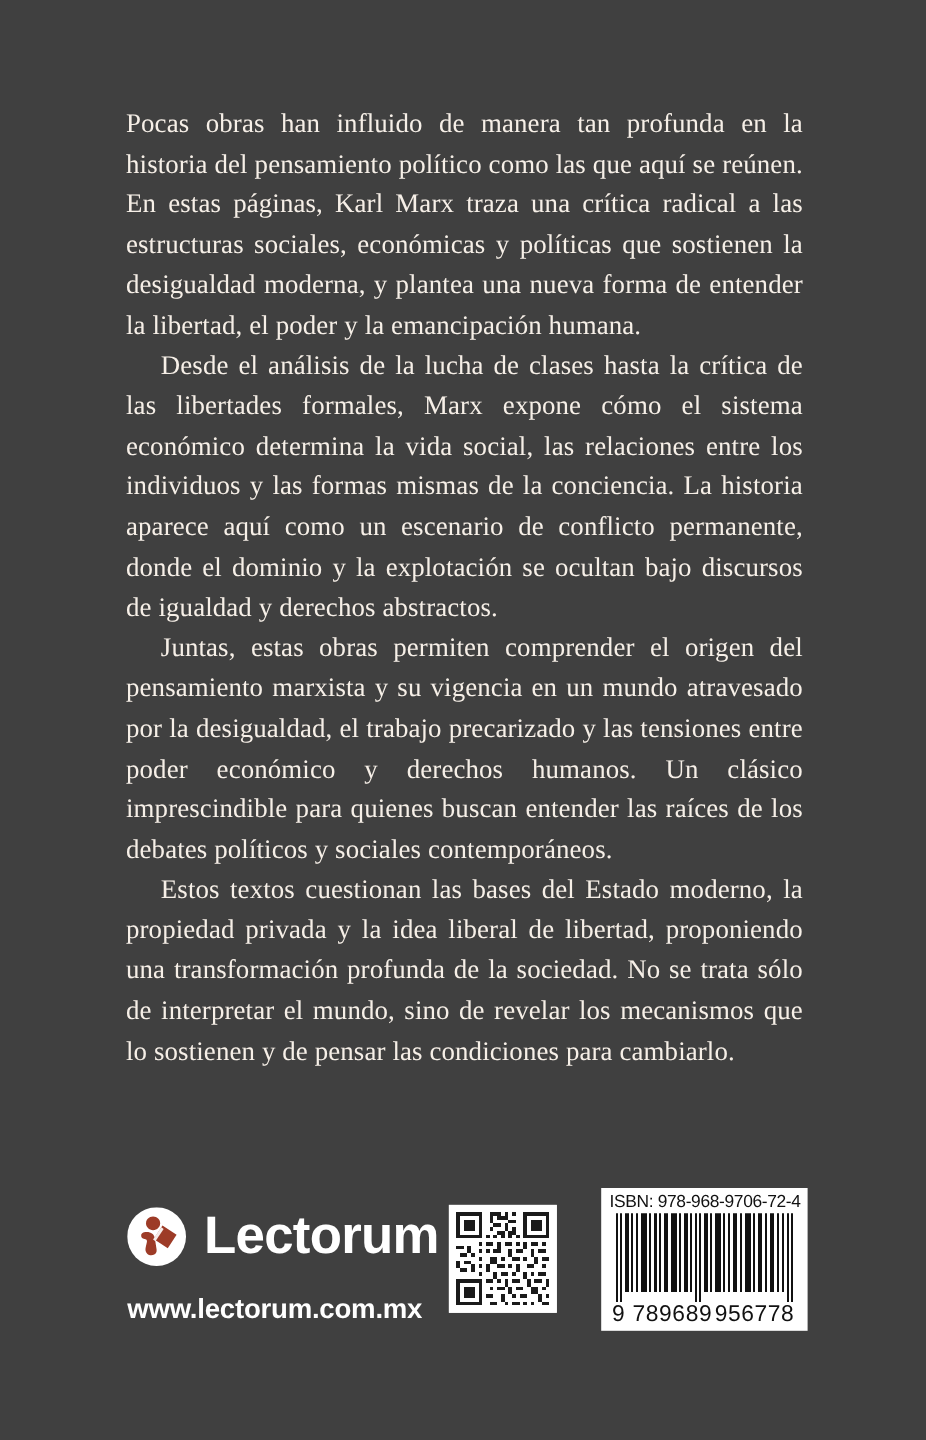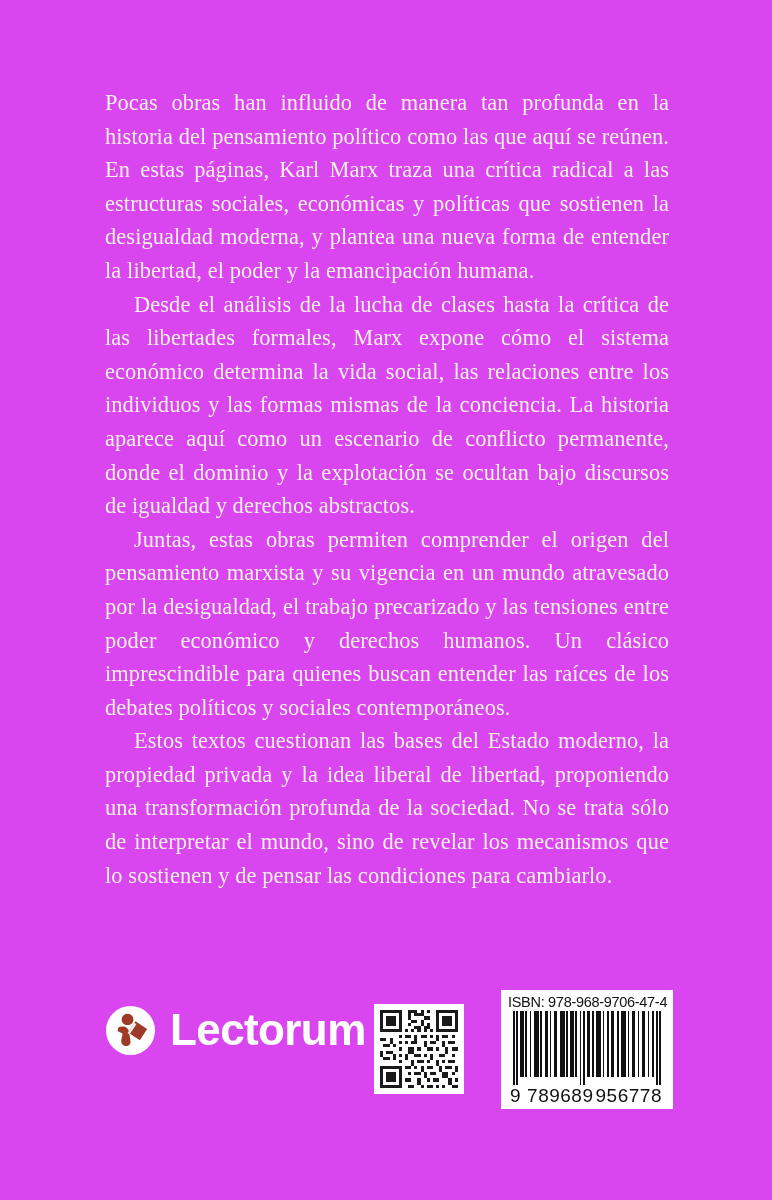--- a/index.html
+++ b/index.html
@@ -8,21 +8,21 @@
     padding: 0;
     background: #7a2f1e;
   }
   body {
     font-family: "Liberation Serif", serif;
   }
   .cover {
     position: relative;
     width: 772px;
     height: 1200px;
-    background: #d946ef;
+    background: #404040;
     overflow: hidden;
     box-sizing: border-box;
   }
 
   
   .blurb {
     position: absolute;
     left: 105px;
     top: 86px;
     width: 564px;
@@ -162,20 +162,21 @@
       <div class="pub-row">
         <svg class="logo-mark" viewBox="0 0 100 100" aria-hidden="true">
           <circle cx="50" cy="50" r="50" fill="#ffffff"></circle>
           <path d="M44 16c7 0 12 5 12 11.5S51 39 44 39s-12-5-12-11.5S37 16 44 16z" fill="#9d3b27"></path>
           <path d="M33 42c8 0 13 4 14 11l3 19c0.6 4-1 7-4 8.5-4 2-9 1.5-12-1.5-3-3-3.5-7-2.5-11l2-9c0.6-2.6-0.4-4-2.5-4.6l-3-0.9c-3-0.9-4.5-3-4.2-6 0.3-3 2.8-5.5 9.2-5.5z" fill="#9d3b27"></path>
           <path d="M60 31l24 16-15 23-24-16z" fill="#9d3b27"></path>
           <path d="M58 34l4 3-14 21-4-3z" fill="#ffffff" opacity="0.9"></path>
         </svg>
         <div class="logo-word">Lectorum</div>
       </div>
+      <div class="pub-url">www.lectorum.com.mx</div>
     </div>
 
     <div class="qr-box">
       <svg viewBox="0 0 29 29" shape-rendering="crispEdges" aria-hidden="true">
         <rect x="0" y="0" width="29" height="29" fill="#ffffff"></rect>
         <g fill="#1a1a1a">
 
           <rect x="2" y="2" width="7" height="1"></rect>
             <rect x="2" y="8" width="7" height="1"></rect>
           <rect x="2" y="2" width="1" height="7"></rect>
@@ -279,21 +280,21 @@
             <rect x="15" y="26" width="1" height="1"></rect>
           <rect x="17" y="26" width="2" height="1"></rect>
             <rect x="20" y="26" width="1" height="1"></rect>
           <rect x="22" y="26" width="1" height="1"></rect>
             <rect x="25" y="26" width="2" height="1"></rect>
         </g>
       </svg>
     </div>
 
     <div class="barcode-box">
-      <div class="isbn-line">ISBN: 978-968-9706-47-4</div>
+      <div class="isbn-line">ISBN: 978-968-9706-72-4</div>
       <svg class="bars" viewBox="0 0 190 74" preserveAspectRatio="none" shape-rendering="crispEdges" aria-hidden="true">
         <g fill="#111111">
           <rect x="6" y="0" width="2" height="74"></rect>
             <rect x="10" y="0" width="2" height="74"></rect>
           <rect x="15" y="0" width="4" height="66"></rect>
             <rect x="21" y="0" width="2" height="66"></rect>
           <rect x="26" y="0" width="2" height="66"></rect>
             <rect x="31" y="0" width="6" height="66"></rect>
           <rect x="39" y="0" width="2" height="66"></rect>
             <rect x="44" y="0" width="4" height="66"></rect>

